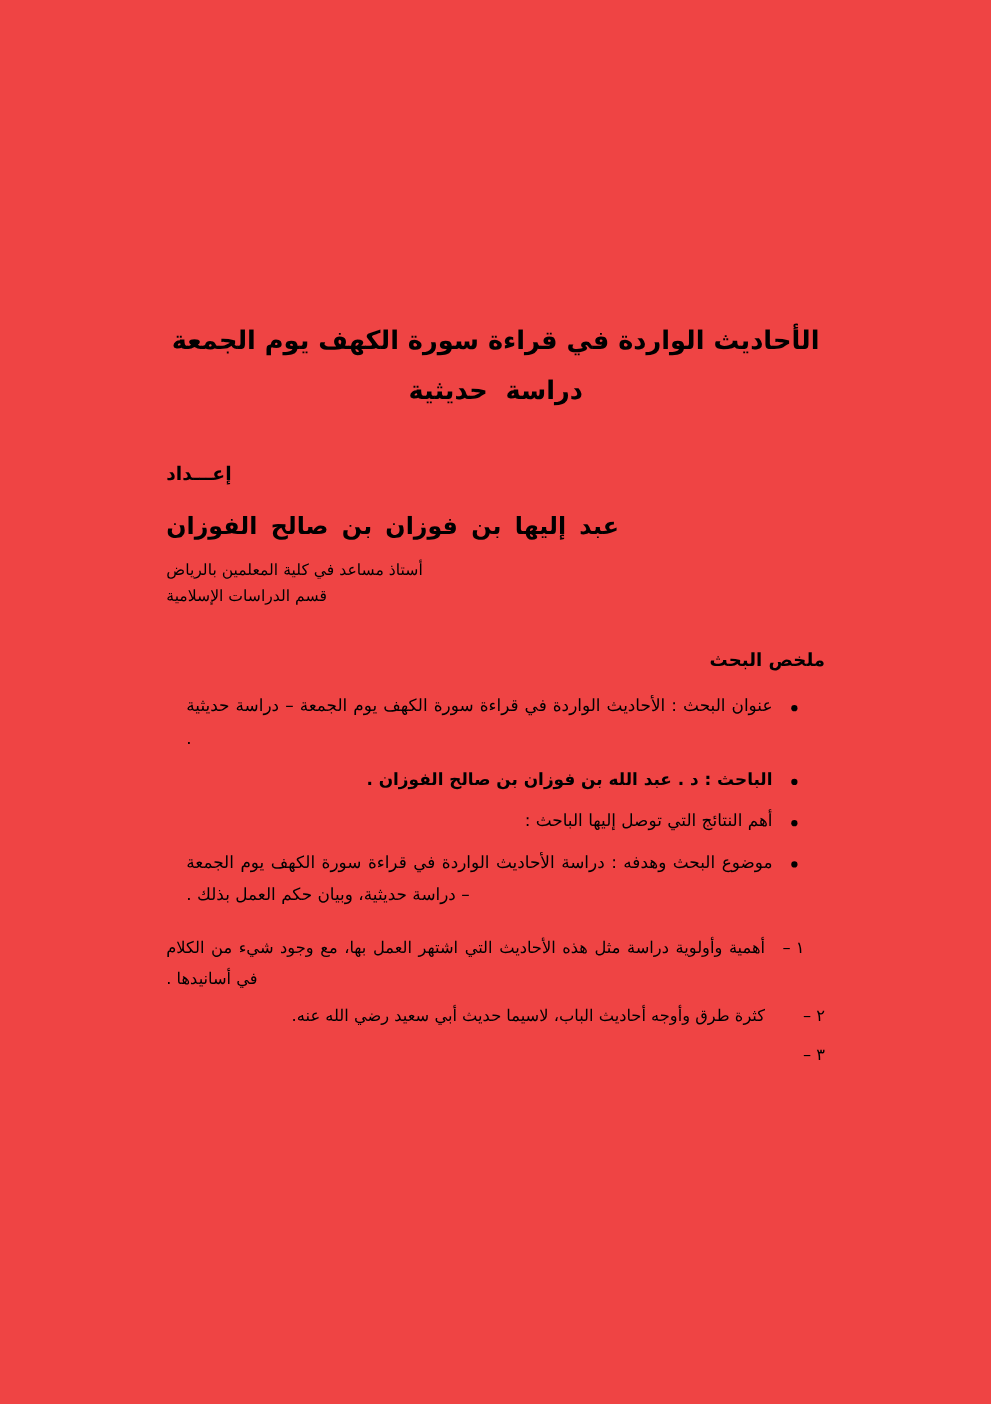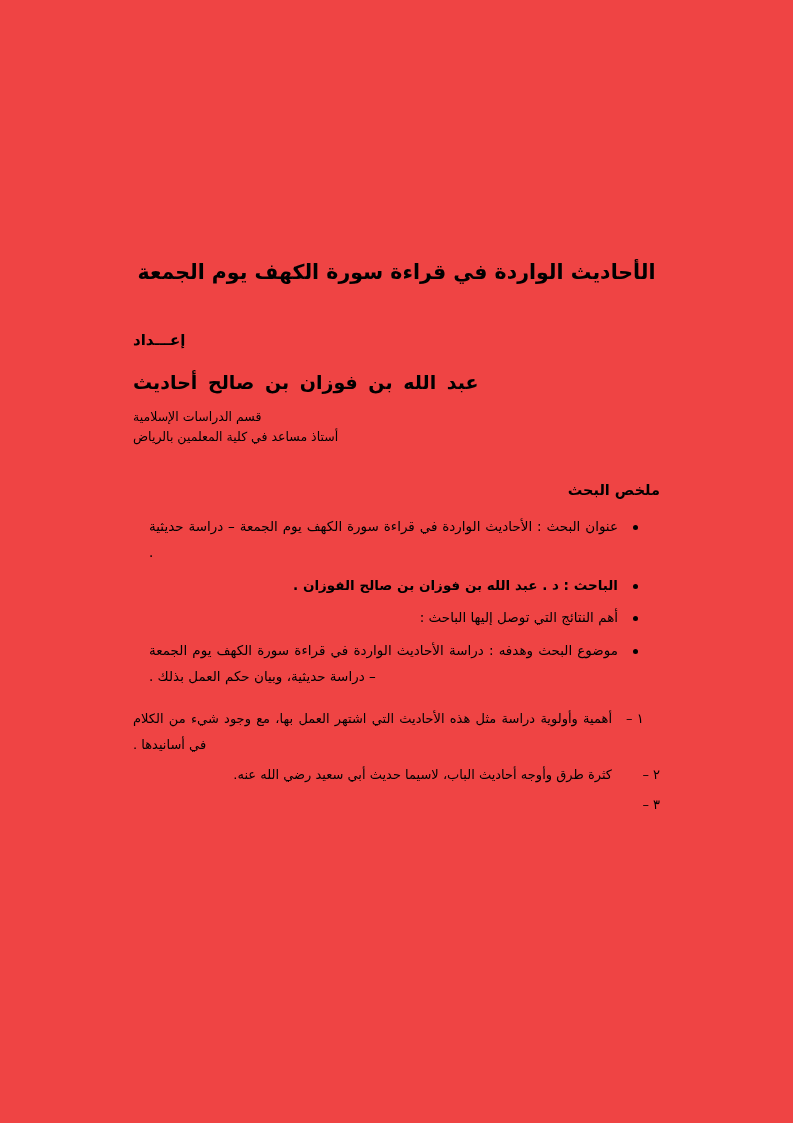--- a/index.html
+++ b/index.html
@@ -142,27 +142,28 @@
   }
 </style>
 </head>
 <body>
 
 <div class="page">
   <div class="content">
 
     <h1 class="doc-title">
       <span class="doc-title-line-1">الأحاديث الواردة في قراءة سورة الكهف يوم الجمعة</span>
+      <span class="doc-title-line-2">دراسة  حديثية</span>
     </h1>
 
     <div class="author-block">
       <p class="prepared-by">إعـــداد</p>
-      <p class="author-name">عبد الله بن فوزان بن صالح أحاديث</p>
+      <p class="author-name">عبد إليها بن فوزان بن صالح الفوزان</p>
+      <p class="affiliation">أستاذ مساعد في كلية المعلمين بالرياض</p>
       <p class="affiliation">قسم الدراسات الإسلامية</p>
-      <p class="affiliation">أستاذ مساعد في كلية المعلمين بالرياض</p>
     </div>
 
     <div class="abstract-section">
       <h2 class="abstract-heading">ملخص البحث</h2>
 
       <ul class="bullet-list" id="bullet-list">
           <li class="bullet-item"><span>عنوان البحث : الأحاديث الواردة في قراءة سورة الكهف يوم الجمعة – دراسة حديثية .</span></li>
           <li class="bullet-item bold-item single-line"><span>الباحث : د . عبد الله بن فوزان بن صالح الفوزان .</span></li>
           <li class="bullet-item single-line"><span>أهم النتائج التي توصل إليها الباحث :</span></li>
           <li class="bullet-item"><span>موضوع البحث وهدفه : دراسة الأحاديث الواردة في قراءة سورة الكهف يوم الجمعة – دراسة حديثية، وبيان حكم العمل بذلك .</span></li>

